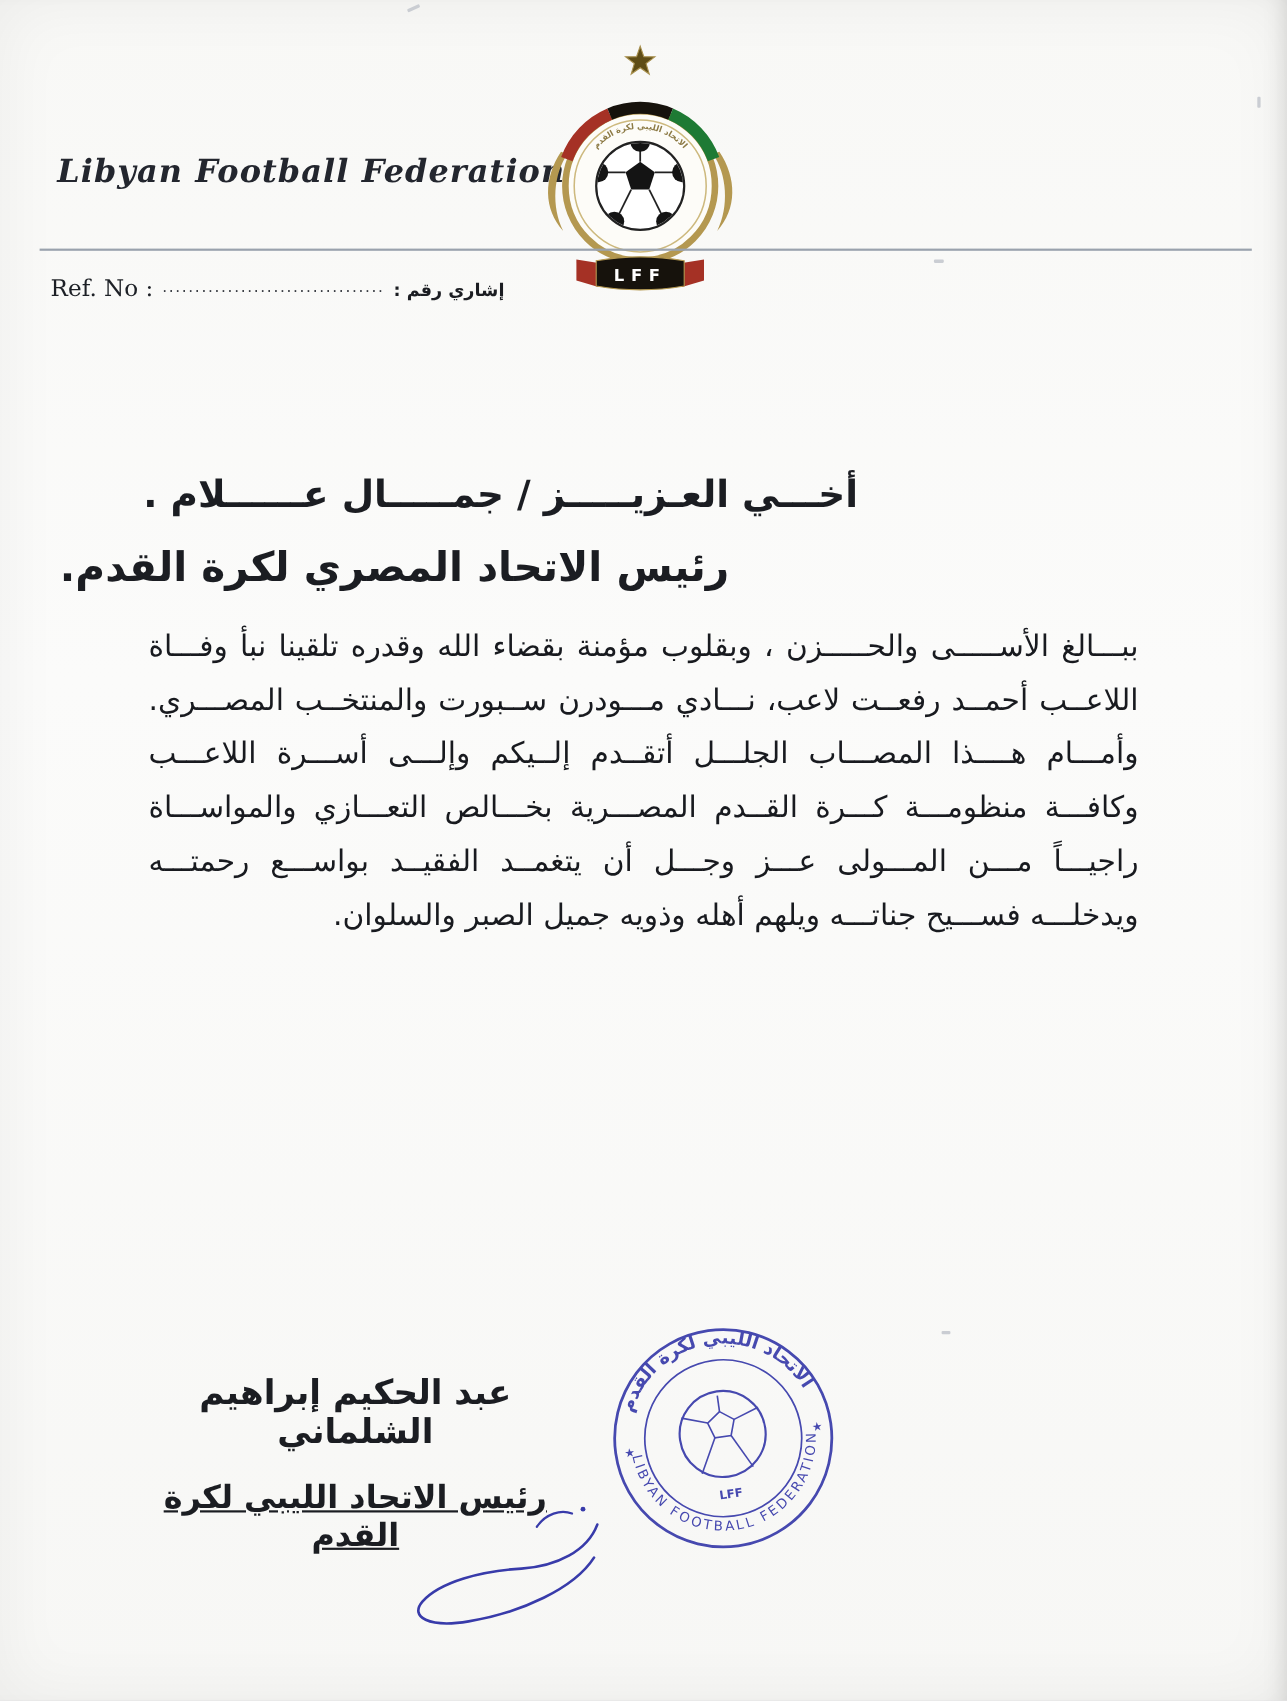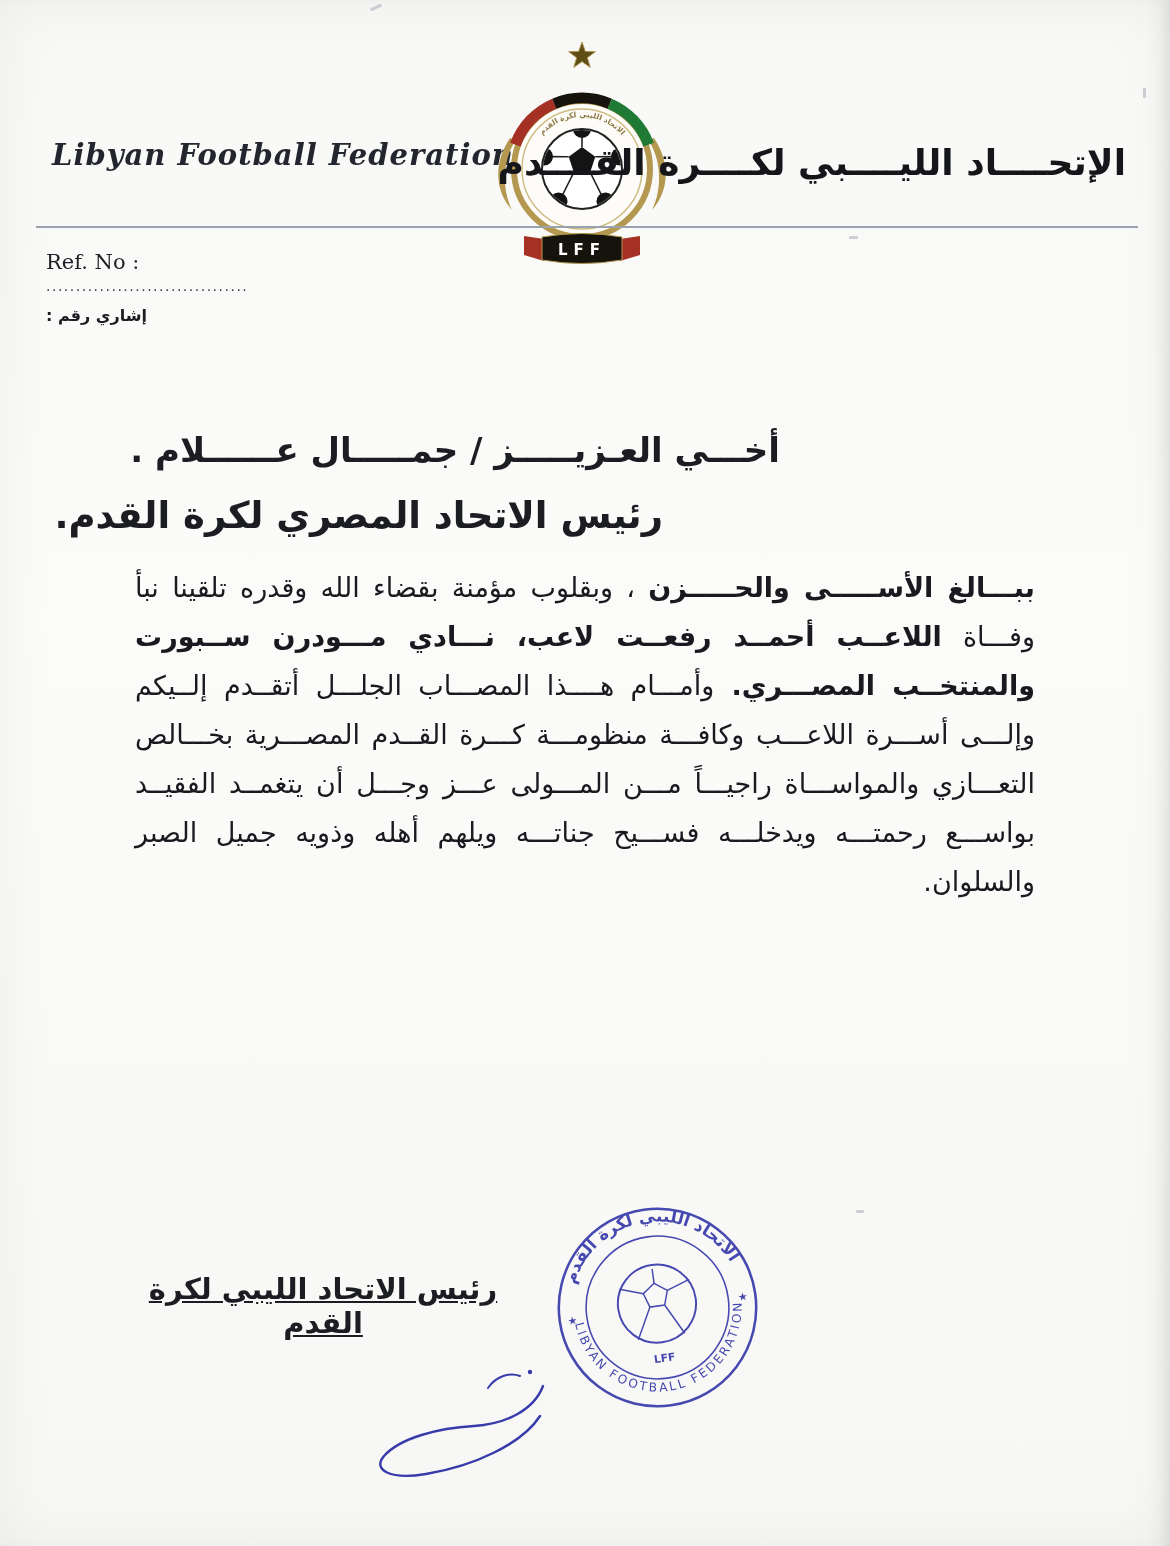--- a/index.html
+++ b/index.html
@@ -17,31 +17,31 @@
     position:absolute;left:52px;top:138px;
     font-family:"DejaVu Serif",serif;font-style:italic;font-weight:700;
     font-size:29px;letter-spacing:1px;color:#23262e;white-space:nowrap;
   }
   .org-ar{
     position:absolute;right:44px;top:142px;direction:rtl;
     font-size:36px;font-weight:700;color:#15161a;white-space:nowrap;
   }
   .rule{position:absolute;left:36px;right:32px;top:226px;height:2px;background:#9aa2ad;}
   .logo{position:absolute;left:492px;top:38px;}
-  .ref-row{position:absolute;left:46px;top:250px;display:flex;align-items:baseline;gap:8px;flex-direction:column;}
+  .ref-row{position:absolute;left:46px;top:250px;display:flex;align-items:baseline;gap:8px;}
   .ref-en{font-family:"DejaVu Serif",serif;font-size:21px;color:#1d2026;}
   .ref-dots{font-size:14px;letter-spacing:1.5px;color:#3a3d44;position:relative;top:-4px;}
   .ref-ar{font-size:16px;font-weight:700;direction:rtl;}
 
   .body-block{position:absolute;right:135px;top:430px;width:900px;direction:rtl;}
   .recipient1{font-size:34px;font-weight:700;margin-left:0;margin-right:255px;white-space:nowrap;}
   .recipient2{font-size:37px;font-weight:700;margin-right:372px;margin-top:24px;white-space:nowrap;}
   .salutation{font-size:29px;font-weight:700;margin-right:368px;margin-top:62px;}
   .paragraph{margin-top:26px;font-size:27px;line-height:49px;text-align:justify;color:#181a1f;}
-  .paragraph .b{font-weight:700;}
+  .paragraph .b{font-weight:400;}
   .verse{margin-top:52px;text-align:center;font-size:31px;font-weight:700;letter-spacing:.5px;}
   .closing{margin-top:36px;text-align:center;font-size:30px;font-weight:700;transform:translateX(38px);}
 
   .sig-block{position:absolute;left:116px;top:1248px;width:414px;text-align:center;direction:rtl;}
   .sig-name{font-size:31px;font-weight:700;}
   .sig-title{font-size:29px;font-weight:700;margin-top:24px;text-decoration:underline;}
 
   .stamp{position:absolute;left:550px;top:1200px;opacity:.88;}
   .autograph{position:absolute;left:338px;top:1358px;opacity:.95;}
 
@@ -96,39 +96,39 @@
 
       <polygon points="32,198 52,201 52,223 32,217" fill="#a53125"></polygon>
       <polygon points="148,198 128,201 128,223 148,217" fill="#a53125"></polygon>
       <path d="M 50 199 Q 90 192 130 199 L 130 222 Q 90 229 50 222 Z" fill="#16120c" stroke="#b49850" stroke-width="1"></path>
       <text x="90" y="217" font-size="15" font-weight="bold" letter-spacing="6" fill="#ffffff" text-anchor="middle" font-family="DejaVu Sans, sans-serif">LFF</text>
 
       <polygon points="90,4 86.7,13.5 76.7,13.7 84.7,19.7 81.8,29.3 90,23.6 98.2,29.3 95.3,19.7 103.3,13.7 93.3,13.5" fill="#5f4d16" stroke="#a8904e" stroke-width="1"></polygon>
     </svg>
   </div>
 
-  <div class="org-ar">الإتحــــاد الليــــبي لكــــرة القــــدم</div>
 
   <div class="rule"></div>
 
   <div class="ref-row">
     <span class="ref-en">Ref. No :</span>
     <span class="ref-dots">..................................</span>
     <span class="ref-ar">إشاري رقم :</span>
   </div>
 
   <div class="body-block">
     <div class="recipient1">أخـــي العـزيـــــز / جمـــــال عــــــلام .</div>
     <div class="recipient2">رئيس الاتحاد المصري لكرة القدم.</div>
     <div class="paragraph">
       <span class="b">ببـــالغ الأســـــى والحـــــزن</span><span> ، وبقلوب مؤمنة بقضاء الله وقدره تلقينا  نبأ وفـــاة </span><span class="b">اللاعــب أحمــد رفعــت لاعب، نـــادي مـــودرن ســبورت والمنتخــب المصـــري. </span><span>وأمـــام هــــذا المصـــاب الجلـــل أتقــدم إلــيكم وإلـــى أســـرة اللاعـــب وكافـــة منظومـــة كـــرة القــدم المصـــرية بخـــالص التعـــازي والمواســـاة راجيـــاً مـــن المـــولى عـــز وجـــل أن يتغمــد الفقيــد بواســـع رحمتـــه ويدخلـــه فســـيح جناتـــه ويلهم أهله وذويه جميل الصبر والسلوان.</span>
     </div>
   </div>
 
   <div class="sig-block">
+    <div class="sig-name">عبد الحكيم إبراهيم الشلماني</div>
     <div class="sig-title">رئيس الاتحاد الليبي لكرة القدم</div>
   </div>
 
   <div class="stamp">
     <svg width="215" height="215" viewBox="0 0 220 220">
       <defs>
         <path id="stampTop" d="M 22 110 A 88 88 0 1 1 198 110"></path>
         <path id="stampBottom" d="M 24 110 A 86 86 0 0 0 196 110"></path>
       </defs>
       <g transform="rotate(-8 110 110)">

